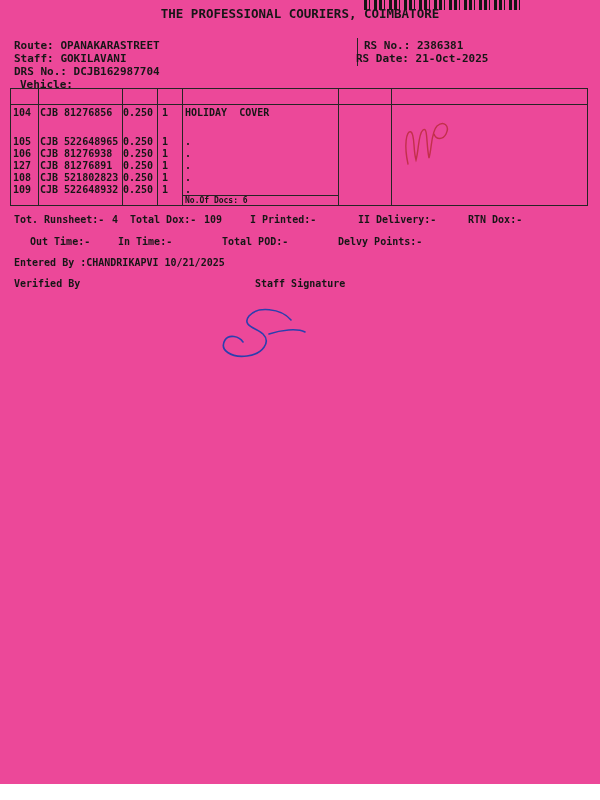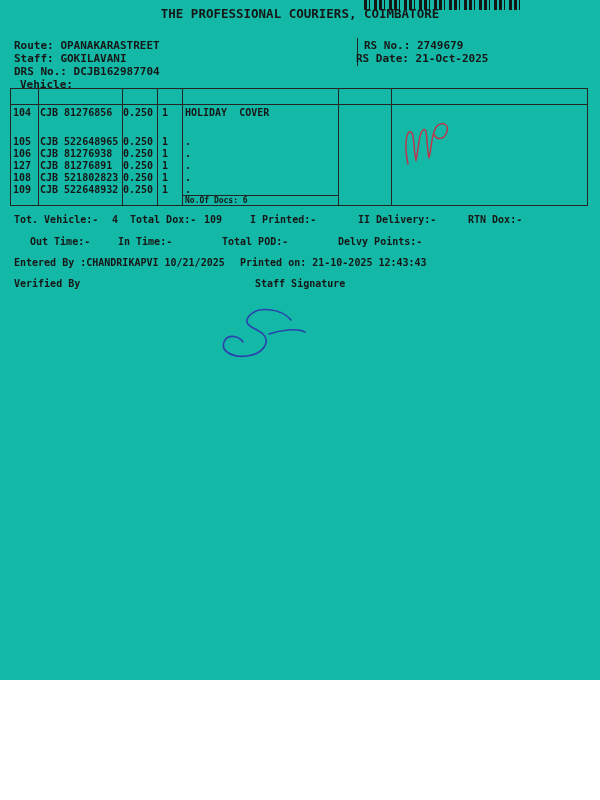--- a/index.html
+++ b/index.html
@@ -1,17 +1,17 @@
 <!DOCTYPE html>
 <html><head>
 <meta charset="utf-8">
 <style>
   *{box-sizing:border-box;margin:0;padding:0}
   html,body{background:#ffffff}
-  .page{position:relative;width:600px;height:680px;background:#14b8a6;
+  .page{position:relative;width:600px;height:784px;background:#ec4899;
         font-family:"DejaVu Sans Mono","Liberation Mono",monospace;
         font-weight:bold;color:#161616;overflow:hidden}
   .abs{position:absolute;white-space:pre}
   .t12{font-size:12.5px;line-height:14px}
   .t11{font-size:11px;line-height:13px}
   .t10{font-size:10px;line-height:12px}
   .t8{font-size:8px;line-height:9px}
   .center{left:0;width:100%;text-align:center}
   .hline{position:absolute;height:1px;background:#252525}
   .vline{position:absolute;width:1px;background:#252525}
@@ -32,21 +32,21 @@
   <div class="barcode"></div>
 
   <div class="abs t12 center" style="top:7px">THE PROFESSIONAL COURIERS, COIMBATORE</div>
 
   <div class="abs t11" style="left:14px;top:39px"><span>Route:</span> <span>OPANAKARASTREET</span></div>
   <div class="abs t11" style="left:14px;top:52px"><span>Staff:</span> <span>GOKILAVANI</span></div>
   <div class="abs t11" style="left:14px;top:65px"><span>DRS No.:</span> <span>DCJB162987704</span></div>
   <div class="abs t11" style="left:20px;top:78px"><span>Vehicle:</span></div>
 
   <div class="vline" style="left:357px;top:38px;height:28px"></div>
-  <div class="abs t11" style="left:364px;top:39px"><span>RS No.:</span> <span>2749679</span></div>
+  <div class="abs t11" style="left:364px;top:39px"><span>RS No.:</span> <span>2386381</span></div>
   <div class="abs t11" style="left:356px;top:52px"><span>RS Date:</span> <span>21-Oct-2025</span></div>
 
   <div class="tbox"></div>
   <div class="hline" style="left:10px;top:104px;width:578px"></div>
   <div class="vline" style="left:38px;top:88px;height:118px"></div>
   <div class="vline" style="left:122px;top:88px;height:118px"></div>
   <div class="vline" style="left:157px;top:88px;height:118px"></div>
   <div class="vline" style="left:182px;top:88px;height:118px"></div>
   <div class="vline" style="left:338px;top:88px;height:118px"></div>
   <div class="vline" style="left:391px;top:88px;height:118px"></div>
@@ -95,35 +95,34 @@
     <span class="c-cd">.</span>
   </div>
 
   <div class="hline" style="left:182px;top:195px;width:156px"></div>
   <div class="abs t8" style="left:185px;top:196px">No.Of Docs: 6</div>
 
   <svg width="70" height="55" style="left:398px;top:116px" viewBox="0 0 70 55">
     <path d="M10 48 C6 30 8 14 13 16 C17 18 15 34 18 44 C21 34 20 18 25 14 C30 10 28 28 31 42 C34 32 33 16 39 10 C46 4 52 10 48 18 C45 24 38 24 36 18" fill="none" stroke-width="1.4" stroke-linecap="round" stroke="#c2304a"></path>
   </svg>
 
-  <div class="abs t10" style="left:14px;top:214px">Tot. Vehicle:-</div>
+  <div class="abs t10" style="left:14px;top:214px">Tot. Runsheet:-</div>
   <div class="abs t10" style="left:112px;top:214px">4</div>
   <div class="abs t10" style="left:130px;top:214px">Total Dox:-</div>
   <div class="abs t10" style="left:204px;top:214px">109</div>
   <div class="abs t10" style="left:250px;top:214px">I Printed:-</div>
   <div class="abs t10" style="left:358px;top:214px">II Delivery:-</div>
   <div class="abs t10" style="left:468px;top:214px">RTN Dox:-</div>
 
   <div class="abs t10" style="left:30px;top:236px">Out Time:-</div>
   <div class="abs t10" style="left:118px;top:236px">In Time:-</div>
   <div class="abs t10" style="left:222px;top:236px">Total POD:-</div>
   <div class="abs t10" style="left:338px;top:236px">Delvy Points:-</div>
 
   <div class="abs t10" style="left:14px;top:257px">Entered By :CHANDRIKAPVI 10/21/2025</div>
-  <div class="abs t10" style="left:240px;top:257px">Printed on: 21-10-2025 12:43:43</div>
 
   <div class="abs t10" style="left:14px;top:278px">Verified By</div>
   <div class="abs t10" style="left:255px;top:278px">Staff Signature</div>
 
   <svg width="110" height="72" style="left:205px;top:298px" viewBox="0 0 110 72">
     <path d="M86 22 C76 10 52 8 44 18 C36 28 52 30 58 36 C66 44 58 56 42 58 C26 60 14 52 20 42 C24 36 34 38 38 44 M64 36 C76 32 92 30 100 34" fill="none" stroke-width="1.6" stroke-linecap="round" stroke="#2b3fae"></path>
   </svg>
 
 </div>
 

